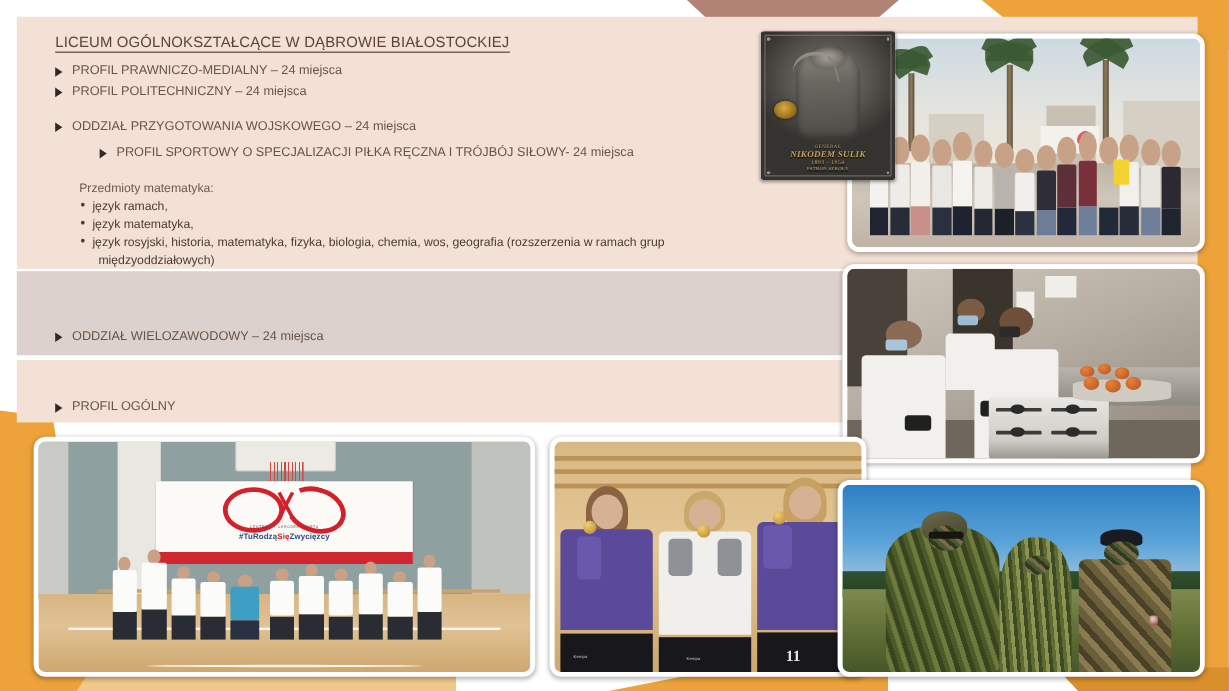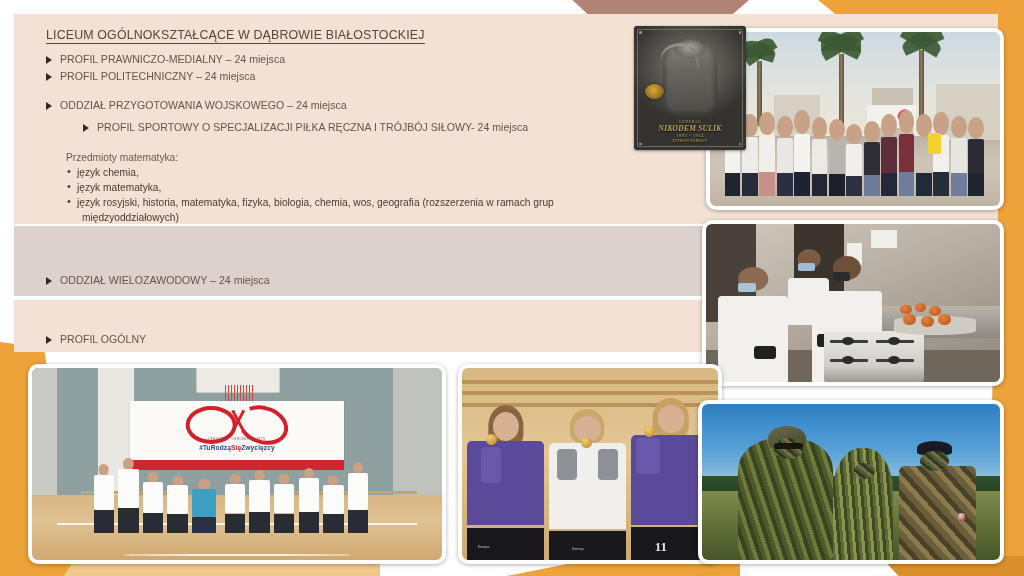--- a/index.html
+++ b/index.html
@@ -309,21 +309,21 @@
     </div>
     <div class="bullet-row" style="left:46px;top:121px;margin-left:37px;">
       <span class="tri"></span>
       <span class="txt">PROFIL SPORTOWY O SPECJALIZACJI PIŁKA RĘCZNA I TRÓJBÓJ SIŁOWY- 24 miejsca</span>
     </div>
 
     <div class="sub-block">
       <div class="sub-title">Przedmioty matematyka:</div>
       <ul class="sub-list">
         <li>
-          <span>język chemia,</span>
+          <span>język ramach,</span>
         </li>
         <li>
           <span>język matematyka,</span>
         </li>
         <li>
           <span>język rosyjski, historia, matematyka, fizyka, biologia, chemia, wos, geografia (rozszerzenia w ramach grup</span>
           <span class="cont">międzyoddziałowych)</span>
         </li>
       </ul>
     </div>

